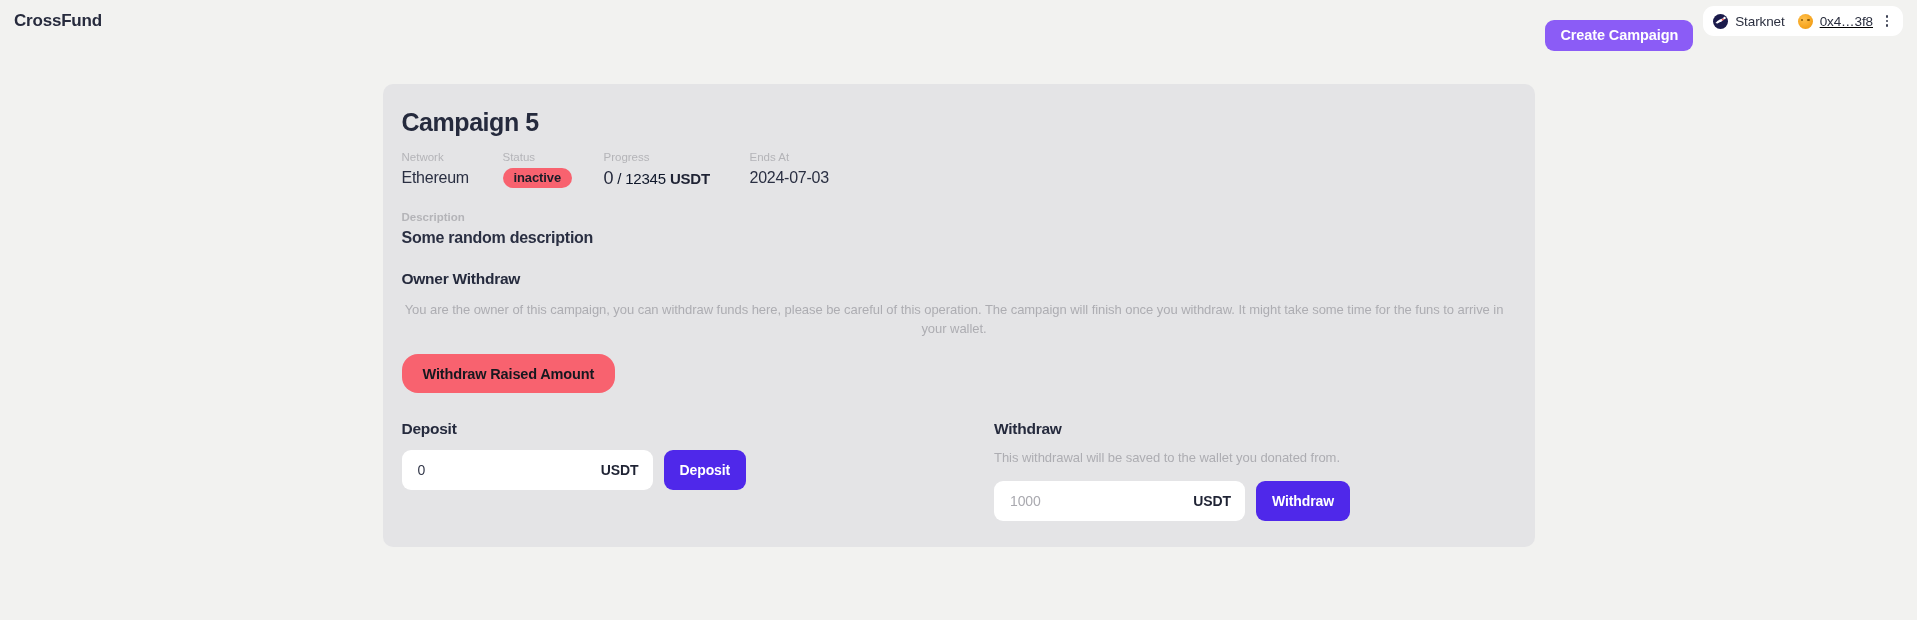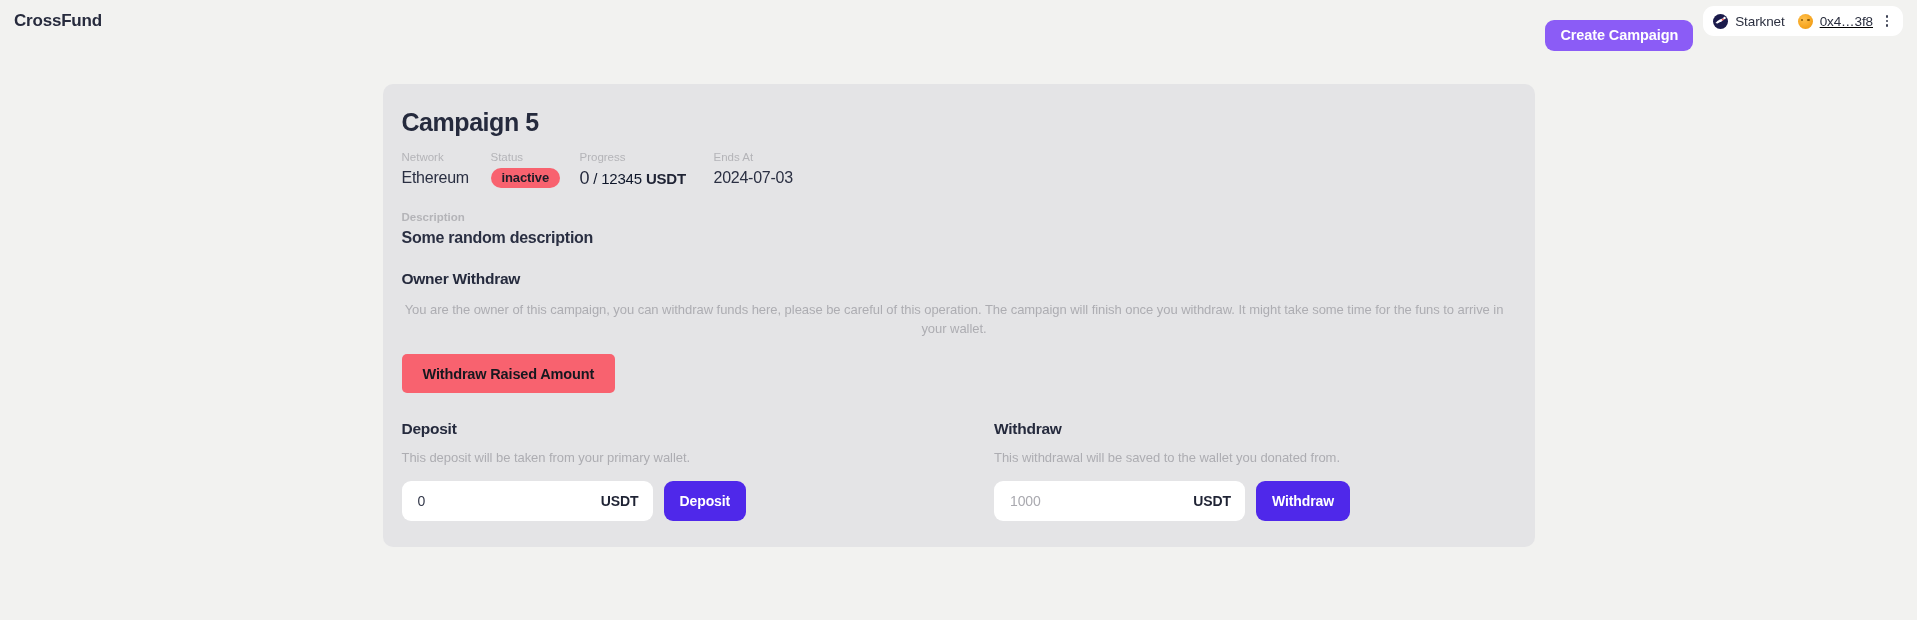--- a/index.html
+++ b/index.html
@@ -159,21 +159,21 @@
     font-weight: bold;
     color: #252a3d;
     letter-spacing: -0.45px;
     margin-bottom: 14px;
   }
 
   
   .meta-row {
     display: flex;
     align-items: flex-start;
-    gap: 4px;
+    gap: 16px;
     margin-bottom: 22px;
   }
   .meta-cell { display: flex; flex-direction: column; }
   .meta-cell.network  { width: 85px; }
   .meta-cell.status   { width: 85px; }
   .meta-cell.progress { width: 130px; }
   .meta-cell.endsat   { width: 130px; }
 
   .meta-label {
     font-size: 11.5px;
@@ -225,21 +225,21 @@
     letter-spacing: -0.05px;
     max-width: 1112px;
     margin-bottom: 16px;
     text-align: center;
   }
 
   .withdraw-raised-btn {
     background: #f8626f;
     color: #17181f;
     border: none;
-    border-radius: 5px;
+    border-radius: 16px;
     height: 39px;
     padding: 0 21px;
     font-size: 14.5px;
     font-weight: bold;
     letter-spacing: -0.15px;
     cursor: pointer;
     margin-bottom: 27px;
     font-family: "Liberation Sans", sans-serif;
   }
 
@@ -384,21 +384,20 @@
       
       <div class="section-heading">Owner Withdraw</div>
       <div class="muted-paragraph">You are the owner of this campaign, you can withdraw funds here, please be careful of this operation. The campaign will finish once you withdraw. It might take some time for the funs to arrive in your wallet.</div>
       <button class="withdraw-raised-btn">Withdraw Raised Amount</button>
 
       
       <div class="actions-row">
 
         <div class="action-col left">
           <div class="section-heading">Deposit</div>
-          <div class="action-desc">This deposit will be taken from your primary wallet.</div>
           <div class="input-row">
             <div class="amount-field">
               <input class="amount-input" type="text" value="0" style="">
               <span class="field-unit">USDT</span>
             </div>
             <button class="primary-btn">Deposit</button>
           </div>
         </div>
 
         <div class="action-col right">

